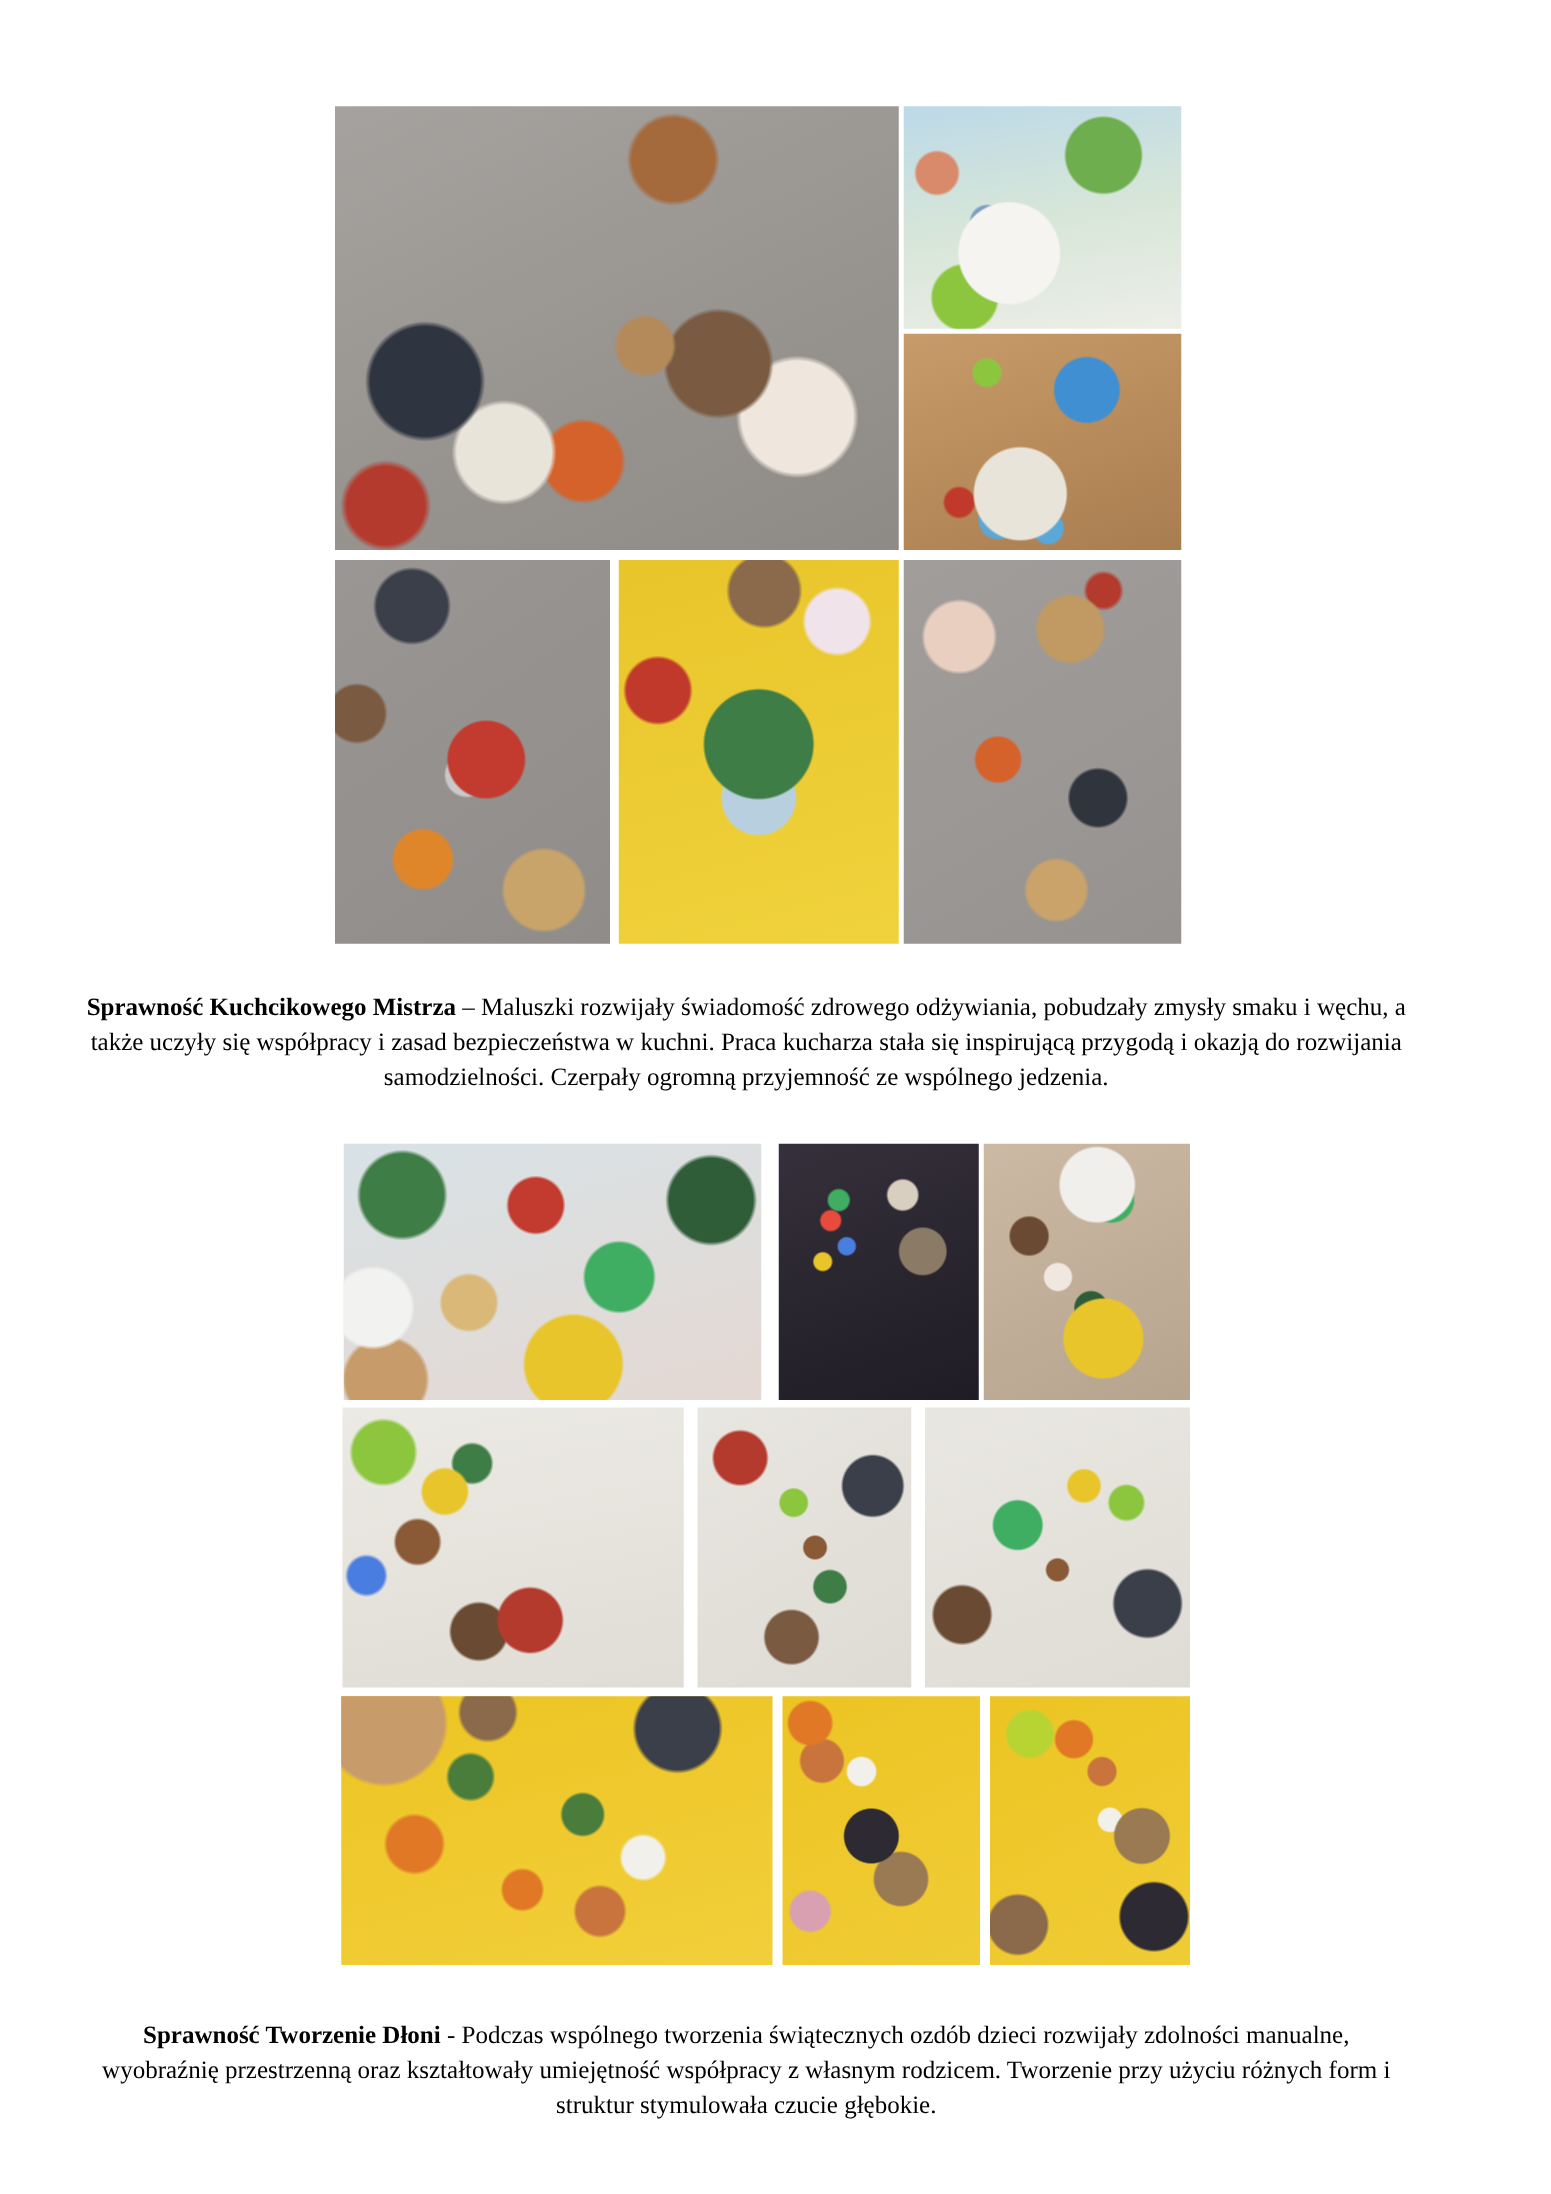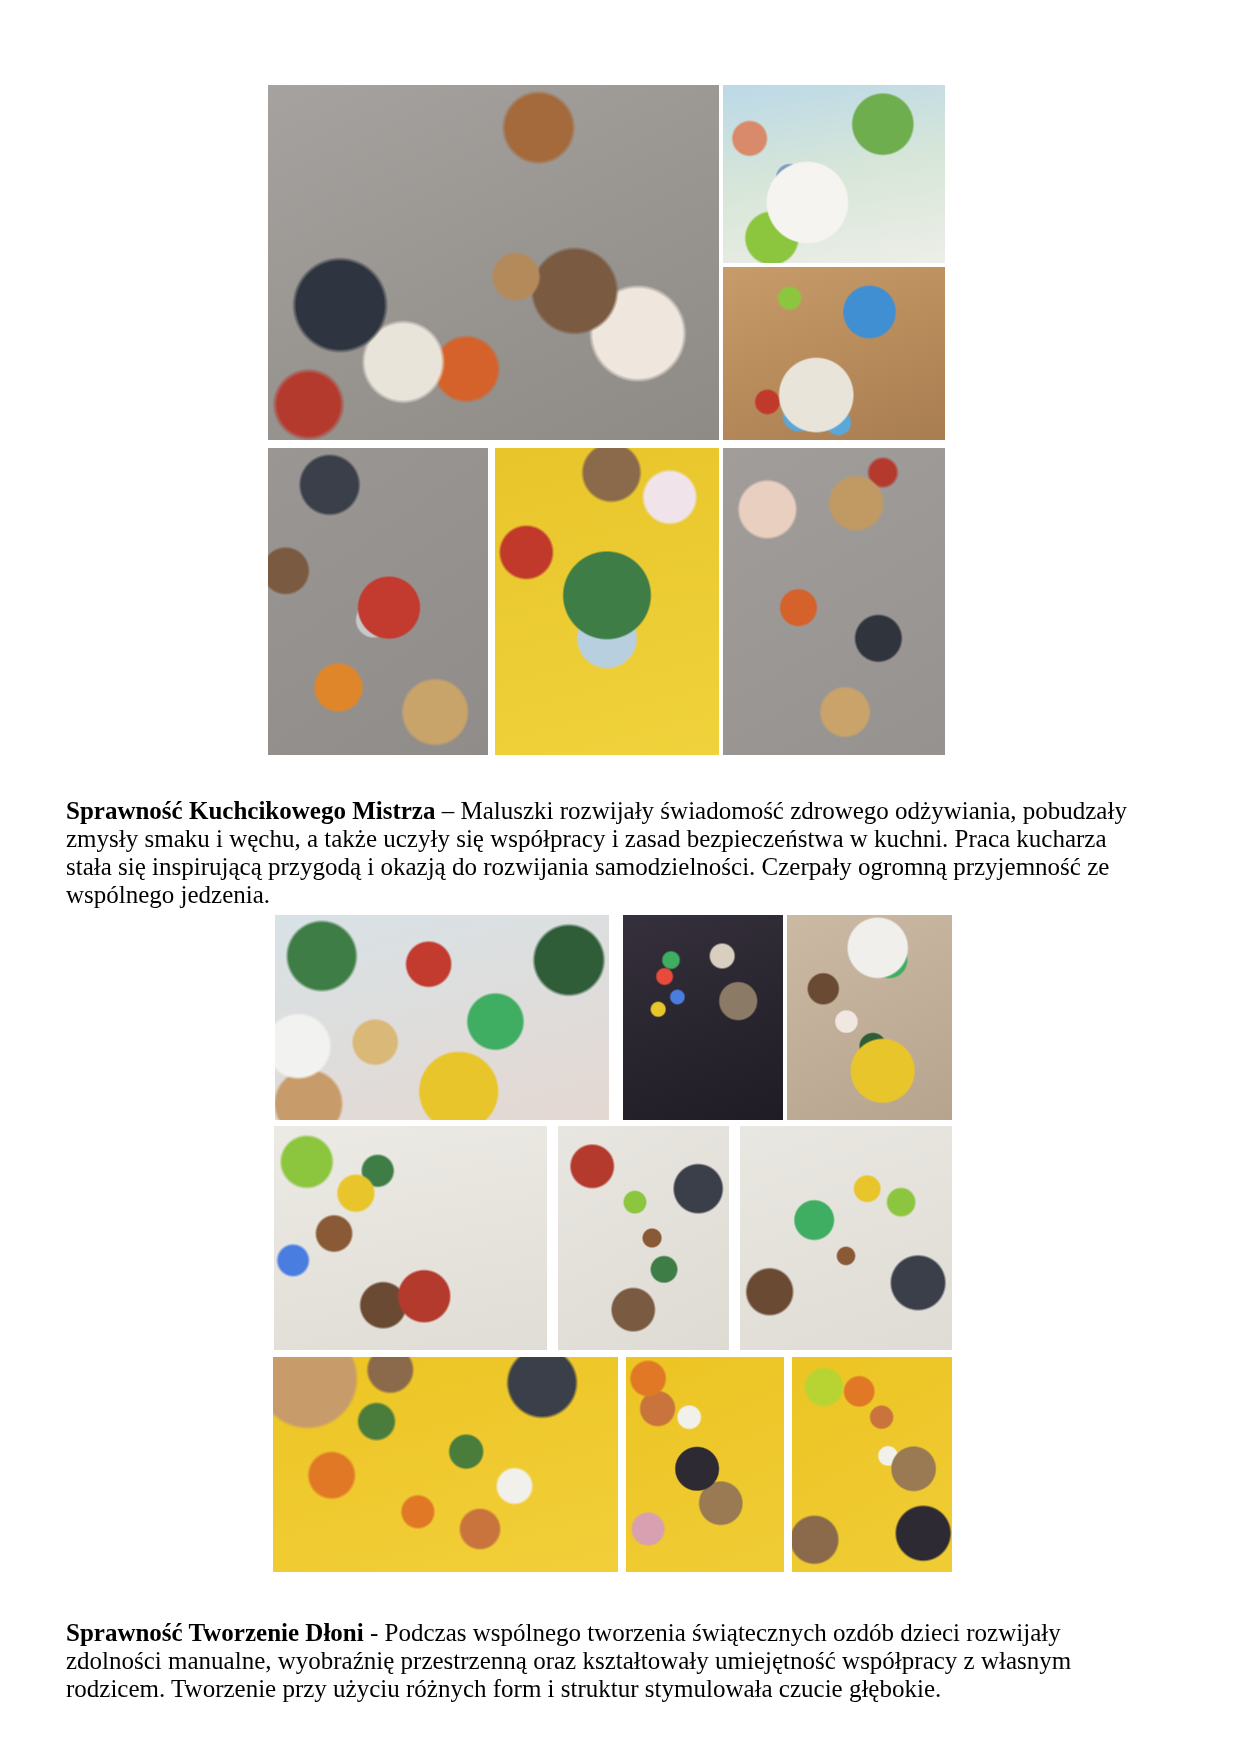--- a/index.html
+++ b/index.html
@@ -24,21 +24,21 @@
   .c2-r1c{left:514px;top:0;width:165px;height:205px;}
   .c2-r2a{left:1px;top:211px;width:273px;height:224px;}
   .c2-r2b{left:285px;top:211px;width:171px;height:224px;}
   .c2-r2c{left:467px;top:211px;width:212px;height:224px;}
   .c2-r3a{left:0;top:442px;width:345px;height:215px;}
   .c2-r3b{left:353px;top:442px;width:158px;height:215px;}
   .c2-r3c{left:519px;top:442px;width:160px;height:215px;}
   
   .para{
     position:absolute;left:66px;width:1062px;
-    font-size:25px;line-height:28px;text-align:left;
+    font-size:20px;line-height:28px;text-align:center;
   }
   #para1{top:772px;}
   #para2{top:1594px;}
   .para b{font-weight:bold;}
 </style>
 </head>
 <body>
 
 <div id="collage1" class="collage">
   <div class="photo c1-big" title="Dzieci siedzące na szarym dywanie wokół miski z warzywami, widok z góry" style="background: radial-gradient(circle at 16% 62%, rgb(46, 52, 64) 0px, rgb(46, 52, 64) 10%, rgba(0, 0, 0, 0) 11%), radial-gradient(circle at 30% 78%, rgb(233, 228, 218) 0px, rgb(233, 228, 218) 9%, rgba(0, 0, 0, 0) 10%), radial-gradient(circle at 44% 80%, rgb(212, 98, 42) 0px, rgb(212, 98, 42) 8%, rgba(0, 0, 0, 0) 9%), radial-gradient(circle at 9% 90%, rgb(181, 58, 46) 0px, rgb(181, 58, 46) 6%, rgba(0, 0, 0, 0) 7%), radial-gradient(circle at 55% 54%, rgb(181, 138, 90) 0px, rgb(181, 138, 90) 7%, rgba(0, 0, 0, 0) 8%), radial-gradient(circle at 68% 58%, rgb(122, 91, 66) 0px, rgb(122, 91, 66) 11%, rgba(0, 0, 0, 0) 12%), radial-gradient(circle at 60% 12%, rgb(165, 106, 60) 0px, rgb(165, 106, 60) 8%, rgba(0, 0, 0, 0) 9%), radial-gradient(circle at 82% 70%, rgb(239, 231, 221) 0px, rgb(239, 231, 221) 10%, rgba(0, 0, 0, 0) 11%), linear-gradient(155deg, rgb(166, 162, 159), rgb(153, 149, 145), rgb(142, 138, 134));"></div>

